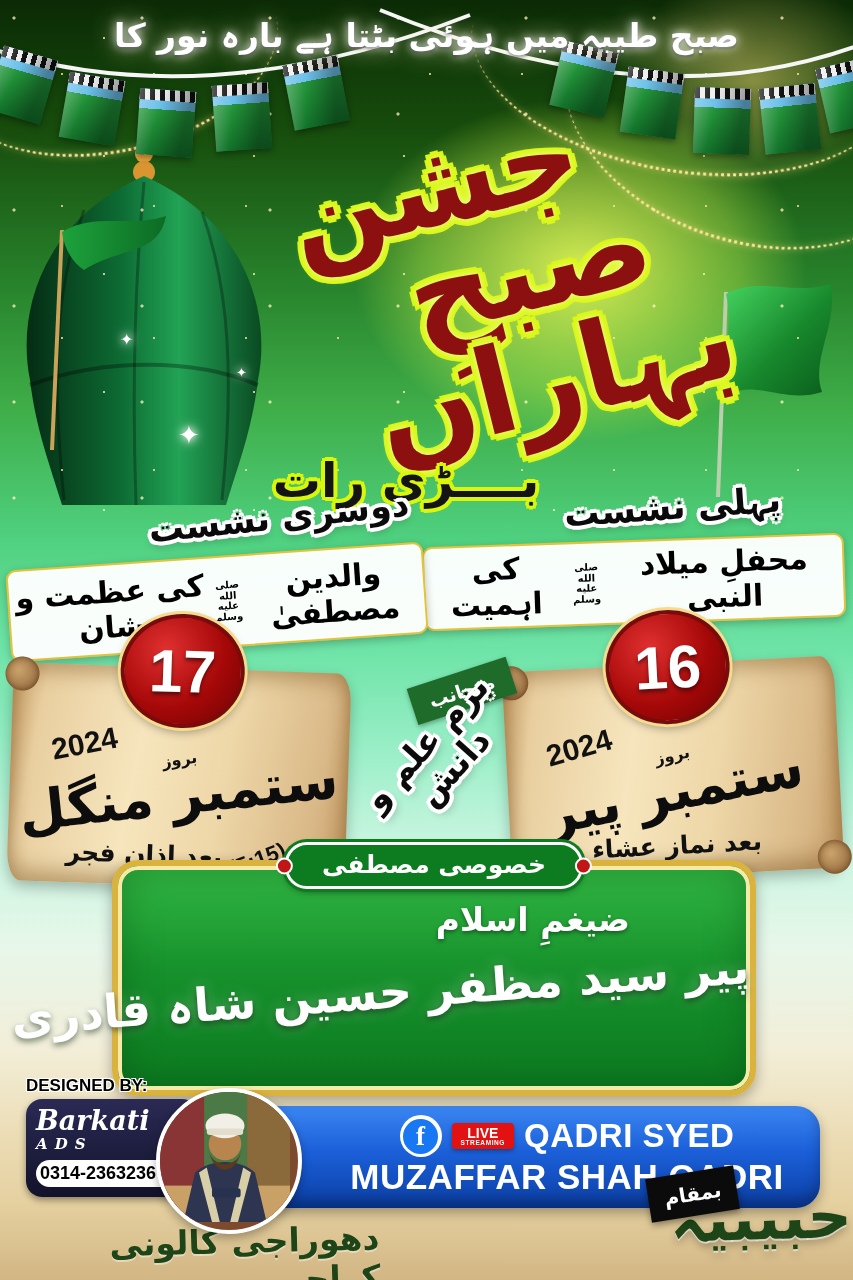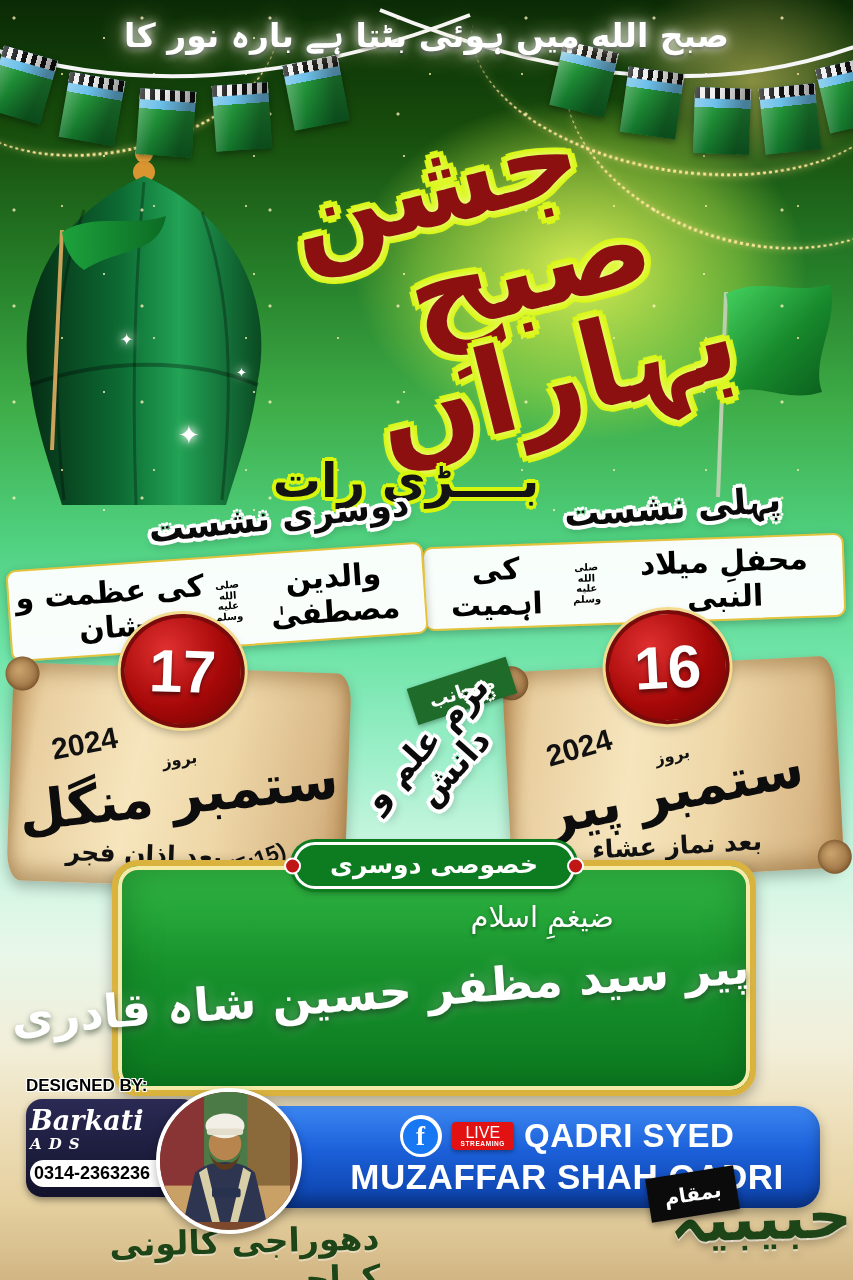--- a/index.html
+++ b/index.html
@@ -103,50 +103,50 @@
   .speech{position:absolute;left:112px;top:860px;width:632px;height:224px;z-index:6;border-radius:26px;
     background:linear-gradient(180deg,#33b945 0%,#17922c 45%,#0c7a20 100%);
     border:6px solid #d9b33e;
     box-shadow:inset 0 0 0 4px #f6eaa8,inset 0 0 44px rgba(0,60,10,.4),0 5px 14px rgba(0,0,0,.3);}
   .badge-pill{position:absolute;left:50%;top:-24px;transform:translateX(-50%);background:#0d7c21;
     color:#fff;font-size:25px;font-weight:bold;padding:5px 34px 7px;border-radius:22px;border:3px solid #fff;
     box-shadow:0 0 0 3px #0d7c21,0 3px 7px rgba(0,0,0,.4);direction:rtl;white-space:nowrap;}
   .badge-pill::before,.badge-pill::after{content:"";position:absolute;top:50%;width:13px;height:13px;
     background:#c01616;border:2px solid #fff;border-radius:50%;transform:translateY(-50%);}
   .badge-pill::before{left:-12px;} .badge-pill::after{right:-12px;}
-  .speech .honor{position:absolute;right:136px;top:34px;color:#fff;font-size:29px;font-weight:normal;
+  .speech .honor{position:absolute;right:120px;top:34px;color:#fff;font-size:33px;font-weight:bold;
     direction:rtl;text-shadow:0 2px 4px rgba(0,0,0,.45);}
   .speech .name{position:absolute;left:0;right:0;top:96px;text-align:center;color:#fff;font-size:46px;
     font-weight:bold;direction:rtl;transform:rotate(-4deg);white-space:nowrap;
     text-shadow:0 3px 6px rgba(0,30,5,.55),0 0 16px rgba(255,255,255,.35);}
   
   .designed{position:absolute;left:26px;top:1076px;width:172px;text-align:left;z-index:7;}
   .designed .head{font:900 17px "Liberation Sans",sans-serif;color:#000;
     text-shadow:-1px -1px 0 #fff,1px -1px 0 #fff,-1px 1px 0 #fff,1px 1px 0 #fff;}
   .ads-badge{margin-top:3px;background:linear-gradient(180deg,#2a2a55,#12122b);border-radius:16px;
-    padding:8px 4px 10px;box-shadow:0 3px 7px rgba(0,0,0,.4);}
+    padding:8px 10px 10px;box-shadow:0 3px 7px rgba(0,0,0,.4);}
   .ads-badge .brand{font:italic bold 27px "DejaVu Serif",serif;color:#fff;line-height:1;}
   .ads-badge .sub{font:italic bold 15px "DejaVu Serif",serif;color:#fff;letter-spacing:7px;margin-top:1px;}
   .ads-badge .phone{margin-top:7px;background:#fff;border-radius:14px;font:800 18px "Liberation Sans",sans-serif;
     color:#000;padding:3px 4px;}
   .photo{position:absolute;left:156px;top:1088px;width:138px;height:138px;border-radius:50%;
     border:4px solid #fff;overflow:hidden;box-shadow:0 4px 10px rgba(0,0,0,.3);z-index:8;background:#7d4a2e;}
   .live-banner{position:absolute;left:250px;top:1106px;width:570px;height:102px;z-index:7;border-radius:24px;
     background:linear-gradient(180deg,#3b86f2 0%,#1b5fd8 45%,#0b3fa6 100%);
     box-shadow:0 5px 12px rgba(0,0,0,.3),inset 0 -8px 14px rgba(0,0,0,.28);
     color:#fff;font-family:"Liberation Sans",sans-serif;padding-left:64px;box-sizing:border-box;}
   .live-row1{display:flex;align-items:center;justify-content:center;gap:10px;margin-top:9px;}
   .live-row1 .t1{font-weight:800;font-size:33px;letter-spacing:.5px;}
   .live-row2{text-align:center;font-weight:800;font-size:35px;line-height:1;margin-top:2px;letter-spacing:.5px;}
   .fb{width:42px;height:42px;border-radius:50%;background:#fff;display:flex;align-items:center;justify-content:center;}
   .fb-in{width:35px;height:35px;border-radius:50%;background:#1877f2;color:#fff;display:flex;
     align-items:center;justify-content:center;font:bold 27px "Liberation Serif",serif;}
   .live{background:#e31212;border-radius:4px;padding:3px 9px 2px;text-align:center;line-height:1;
     box-shadow:0 2px 4px rgba(0,0,0,.35);}
-  .live .l1{font-weight:400;font-size:16px;display:block;}
+  .live .l1{font-weight:700;font-size:14px;display:block;}
   .live .l2{font-weight:700;font-size:6.5px;letter-spacing:.6px;display:block;}
   .maqam{position:absolute;left:648px;top:1172px;z-index:8;background:#0b0b0b;color:#fff;font-size:20px;
     font-weight:bold;padding:10px 16px;transform:rotate(-9deg);direction:rtl;box-shadow:0 3px 7px rgba(0,0,0,.4);}
   .venue{position:absolute;left:0;right:0;top:1190px;z-index:7;display:flex;align-items:baseline;
     justify-content:center;gap:14px;direction:rtl;color:#1d4518;transform:rotate(-1.5deg);}
   .venue .big{font-size:62px;font-weight:bold;
     text-shadow:0 2px 0 rgba(255,255,255,.5),0 5px 9px rgba(0,0,0,.25);}
   .venue .small{font-size:33px;font-weight:bold;text-shadow:0 2px 0 rgba(255,255,255,.4);}
 </style>
 </head>
@@ -229,21 +229,21 @@
   <div class="flag" style="left:694px;top:88px;transform:rotate(2deg);">
       <div class="cloth"></div>
     </div>
   <div class="flag" style="left:762px;top:86px;transform:rotate(-6deg);">
       <div class="cloth"></div>
     </div>
   <div class="flag" style="left:822px;top:62px;transform:rotate(-13deg);">
       <div class="cloth"></div>
     </div>
 
-  <div class="naat l1">صبح الله میں ہوئی بٹتا ہے بارہ نور کا</div>
+  <div class="naat l1">صبح طیبہ میں ہوئی بٹتا ہے بارہ نور کا</div>
 
   <div class="title">
     <span class="w1 oyg">جشن</span>
     <span class="w2 oyg">صبحِ بہاراں</span>
   </div>
   <div class="subtitle oyg-s">بــــڑی رات</div>
 
   <div class="session-label r owh">پہلی نشست</div>
   <div class="topic-box r">
     <span>محفلِ میلاد النبی</span>
@@ -271,21 +271,21 @@
     <div class="month">ستمبر منگل</div>
     <div class="time"><span class="note">(5:15)</span><span>بعد اذانِ فجر</span></div>
   </div>
 
   <div class="org">
     <div class="from">منجانب</div>
     <div class="name owh">بزم علم و دانش</div>
   </div>
 
   <div class="speech">
-    <div class="badge-pill">خصوصی دوسری</div>
+    <div class="badge-pill">خصوصی مصطفی</div>
     <div class="honor">ضیغمِ اسلام</div>
     <div class="name">پیر سید مظفر حسین شاہ قادری</div>
   </div>
 
   <div class="designed">
     <div class="head">DESIGNED BY:</div>
     <div class="ads-badge">
       <div class="brand">Barkati</div>
       <div class="sub">ADS</div>
       <div class="phone">0314-2363236</div>

